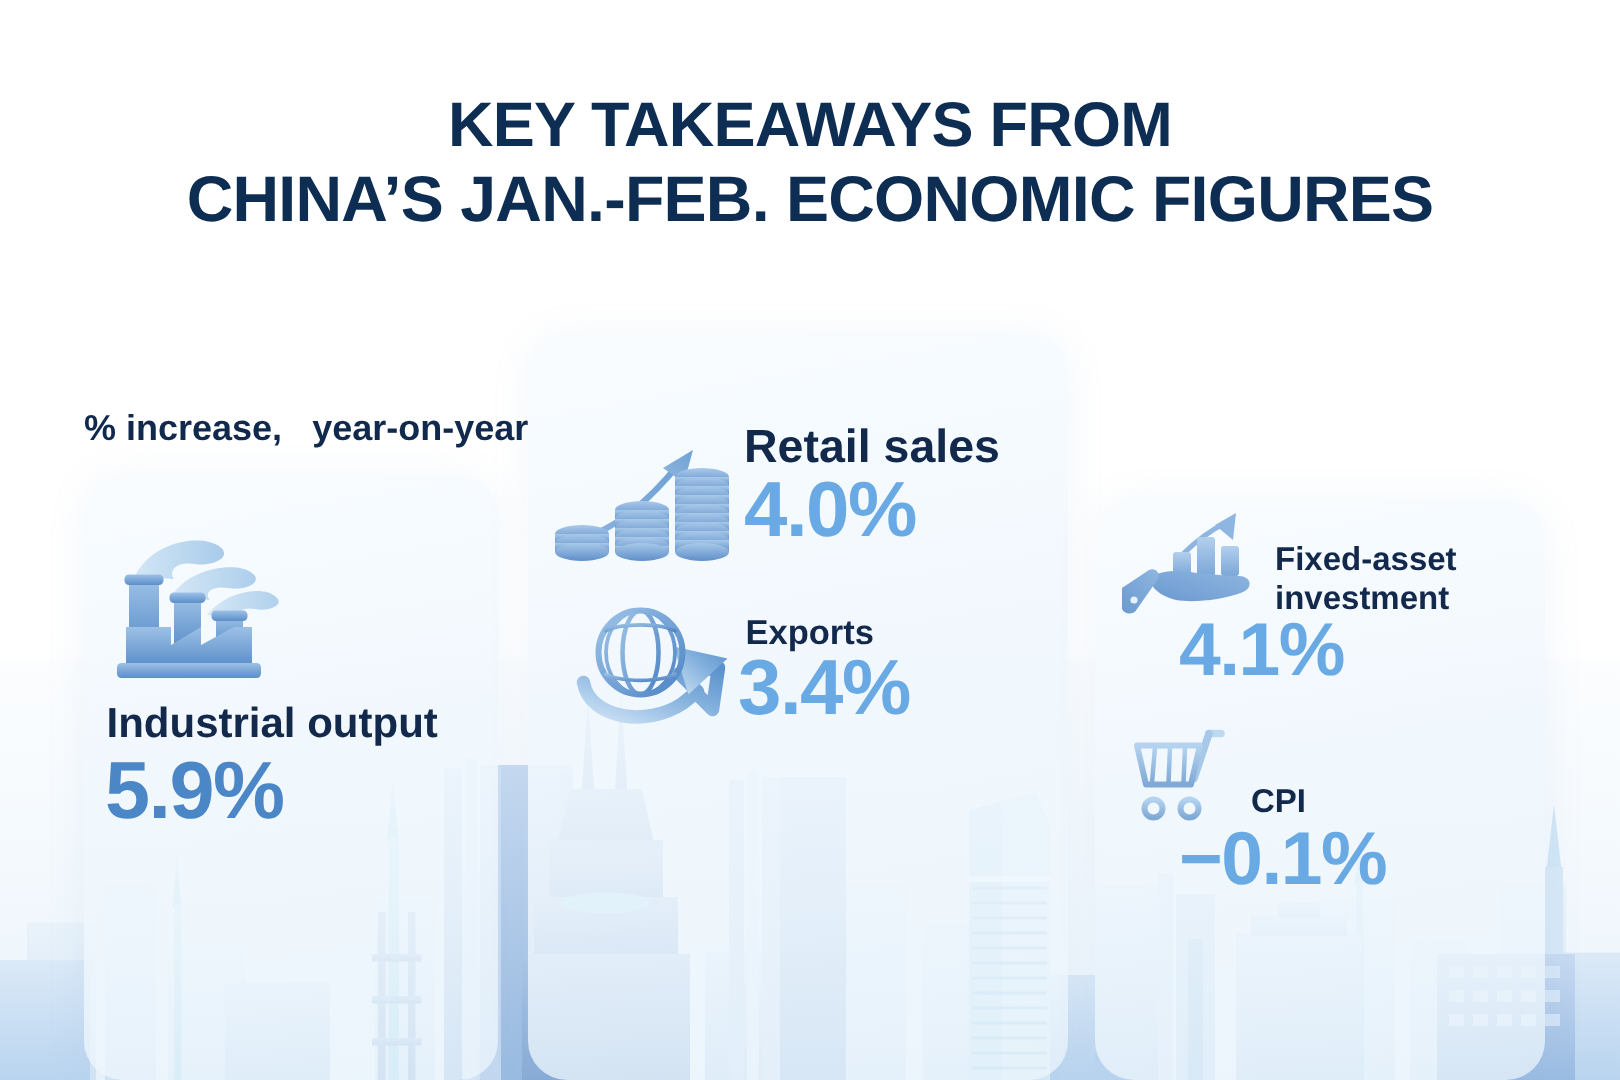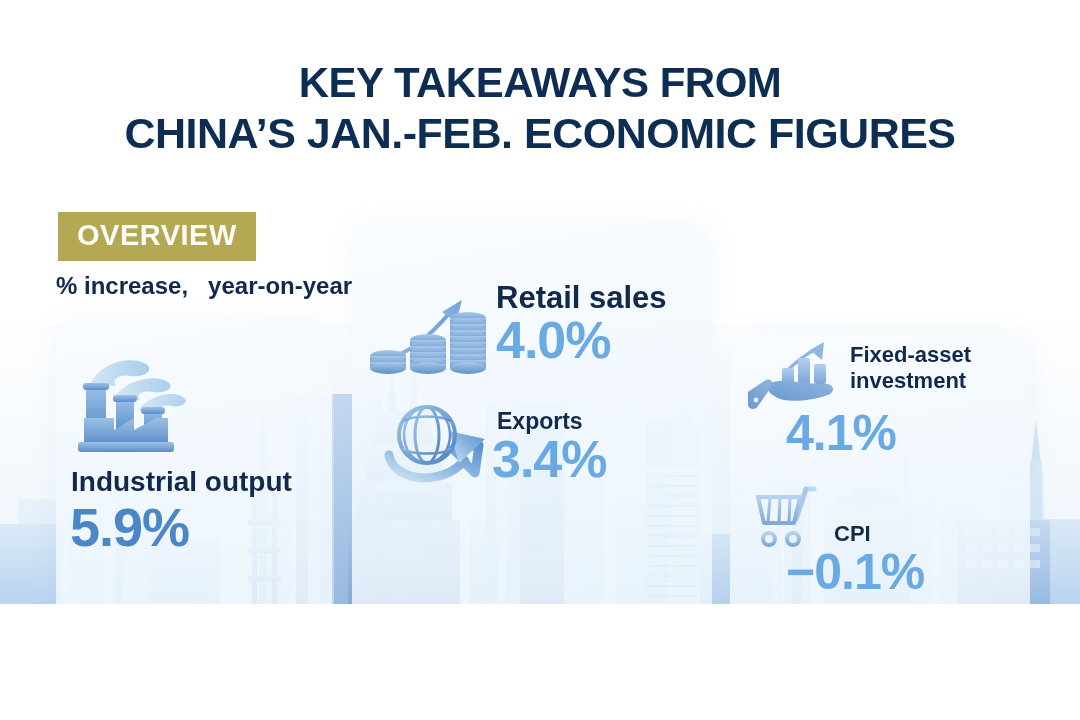--- a/index.html
+++ b/index.html
@@ -4,21 +4,21 @@
 <style>
   * { box-sizing: border-box; margin: 0; padding: 0; }
   html, body {
     width: 1080px; height: 720px;
     overflow: hidden;
     background: #ffffff;
     font-family: "Liberation Sans", sans-serif;
   }
   #stage {
     position: relative;
-    width: 1080px; height: 604px;
+    width: 1080px; height: 720px;
     background: linear-gradient(180deg,#ffffff 0%,#ffffff 58%,#f7fbfe 78%,#eff6fc 100%);
     overflow: hidden;
   }
 
   
   #skyline {
     position: absolute; left: 0; bottom: 0;
     width: 1080px; height: 280px;
     z-index: 1;
   }
@@ -93,21 +93,21 @@
 
   
   #stat-exports { left: 383px; top: 391px; width: 330px; display: flex; align-items: flex-end; }
   #stat-exports .icon-wrap { width: 112px; height: 92px; flex: none; margin-top: 6px; }
   #stat-exports .txt { margin-left: -3px; }
   #stat-exports .stat-label { font-size: 23px; margin-left: 5px; }
   #stat-exports .stat-value { font-size: 52px; color: #6aaae4; margin-top: -6px; }
 
   
   #stat-fai { left: 742px; top: 338px; width: 300px; }
-  #stat-fai .row { display: flex; align-items: flex-start; }
+  #stat-fai .row { display: flex; align-items: flex-end; }
   #stat-fai .icon-wrap { width: 104px; height: 72px; flex: none; margin-top: 2px; }
   #stat-fai .stat-label { font-size: 22px; line-height: 26px; margin-left: 4px; margin-top: 4px; }
   #stat-fai .stat-value { font-size: 50px; color: #6aaae4; margin-left: 44px; margin-top: -8px; }
 
   
   #stat-cpi { left: 752px; top: 485px; width: 300px; }
   #stat-cpi .row { display: flex; align-items: flex-end; }
   #stat-cpi .icon-wrap { width: 74px; height: 62px; flex: none; }
   #stat-cpi .stat-label { font-size: 22px; margin-left: 8px; }
   #stat-cpi .stat-value { font-size: 50px; color: #6aaae4; margin-left: 34px; margin-top: -4px; }
@@ -275,21 +275,20 @@
 
   <div class="card" id="card-industrial"></div>
   <div class="card" id="card-retail"></div>
   <div class="card" id="card-fai"></div>
 
   <div id="title">
     <span class="line line1">KEY TAKEAWAYS FROM</span>
     <span class="line line2">CHINA’S JAN.-FEB. ECONOMIC FIGURES</span>
   </div>
 
-  <div id="overview-badge">OVERVIEW</div>
   <div id="overview-sub">% increase,   year-on-year</div>
 
   <div class="stat" id="stat-industrial">
     <div class="icon-wrap">
       <svg viewBox="0 0 120 120" aria-hidden="true">
         <defs>
           <linearGradient id="facG" x1="0" y1="0" x2="0" y2="1">
             <stop offset="0%" stop-color="#9cc1e6"></stop>
               <stop offset="100%" stop-color="#5b8ec9"></stop>
           </linearGradient>

